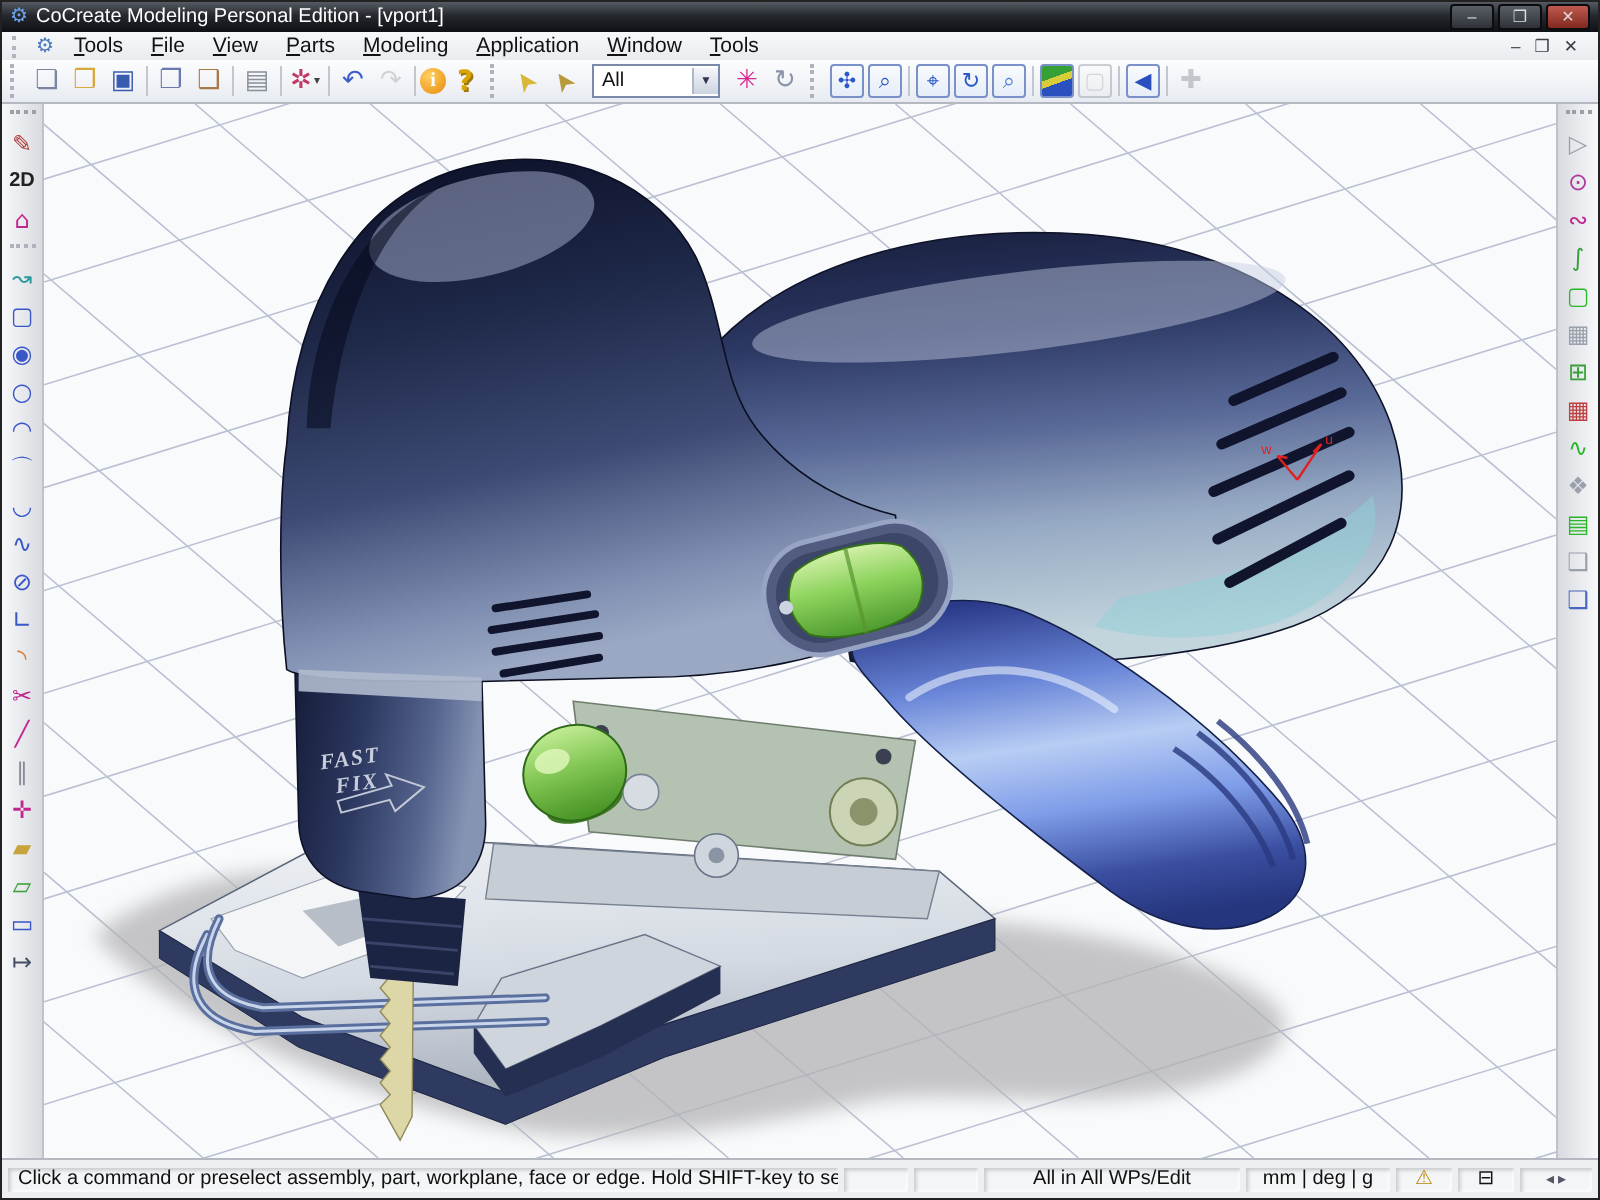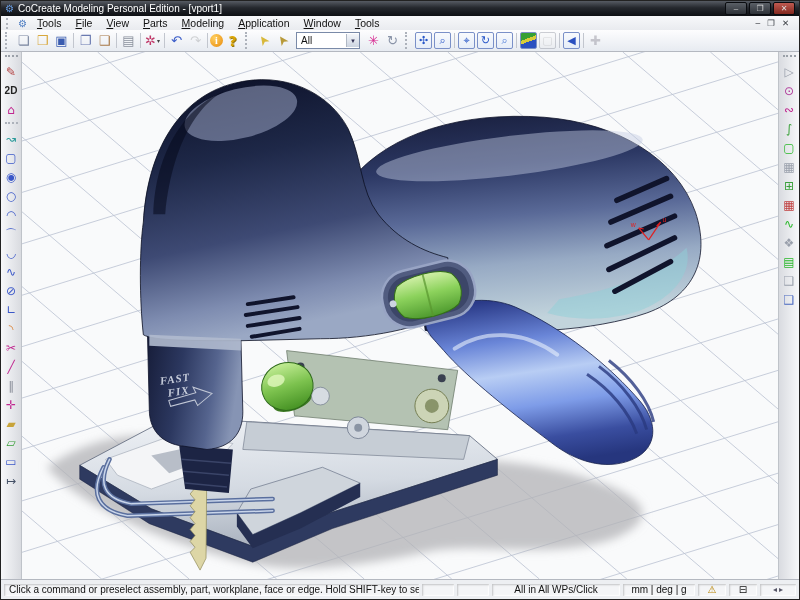--- a/index.html
+++ b/index.html
@@ -403,21 +403,21 @@
         <span class="pal-icon" style="color: rgb(42, 184, 42);">▤</span>
         <span class="pal-icon" style="color: rgb(154, 160, 172);">❑</span>
         <span class="pal-icon" style="color: rgb(74, 104, 192);">❑</span>
       </div>
   </div>
 
   <div class="statusbar">
     <span class="sb-cell sb-msg">Click a command or preselect assembly, part, workplane, face or edge. Hold SHIFT-key to select multiple items.</span>
     <span class="sb-cell sb-sm"></span>
     <span class="sb-cell sb-sm"></span>
-    <span class="sb-cell sb-scope">All in All WPs/Click</span>
+    <span class="sb-cell sb-scope">All in All WPs/Edit</span>
     <span class="sb-cell sb-units">mm | deg | g</span>
     <span class="sb-cell sb-ico sb-warn">⚠</span>
     <span class="sb-cell sb-ico">⊟</span>
     <span class="sb-cell sb-nav">
       <span>◂</span>
       <span>▸</span>
     </span>
   </div>
 </div>
 

